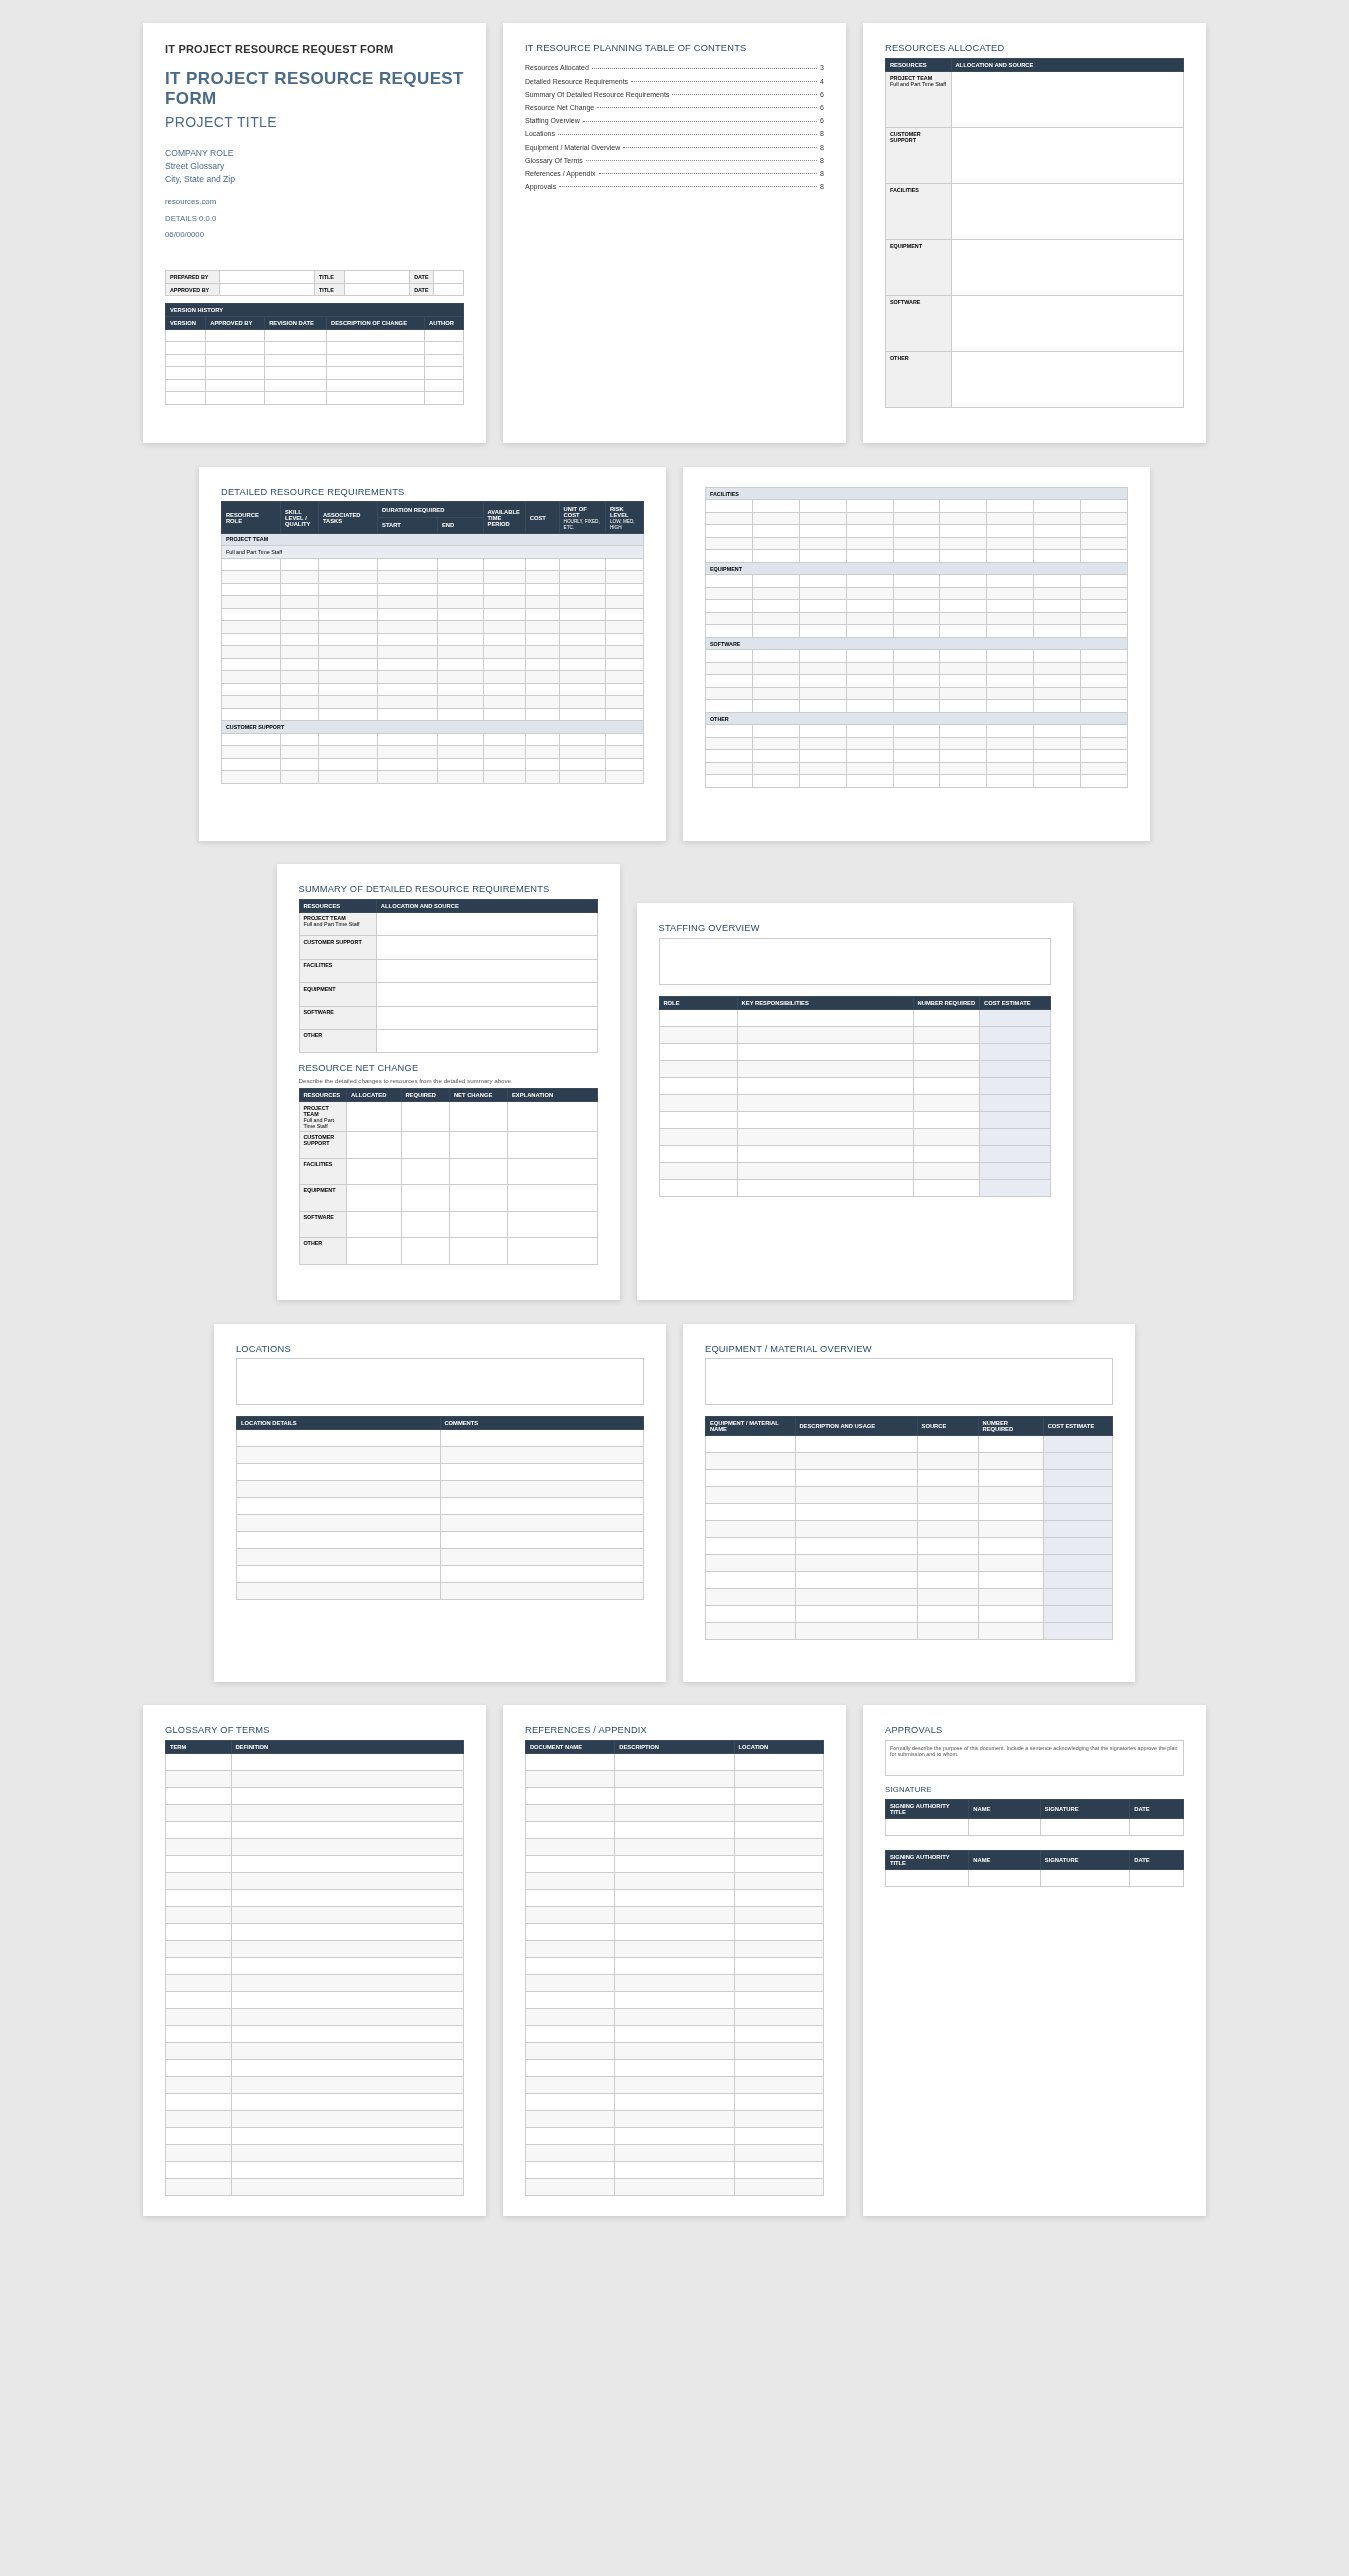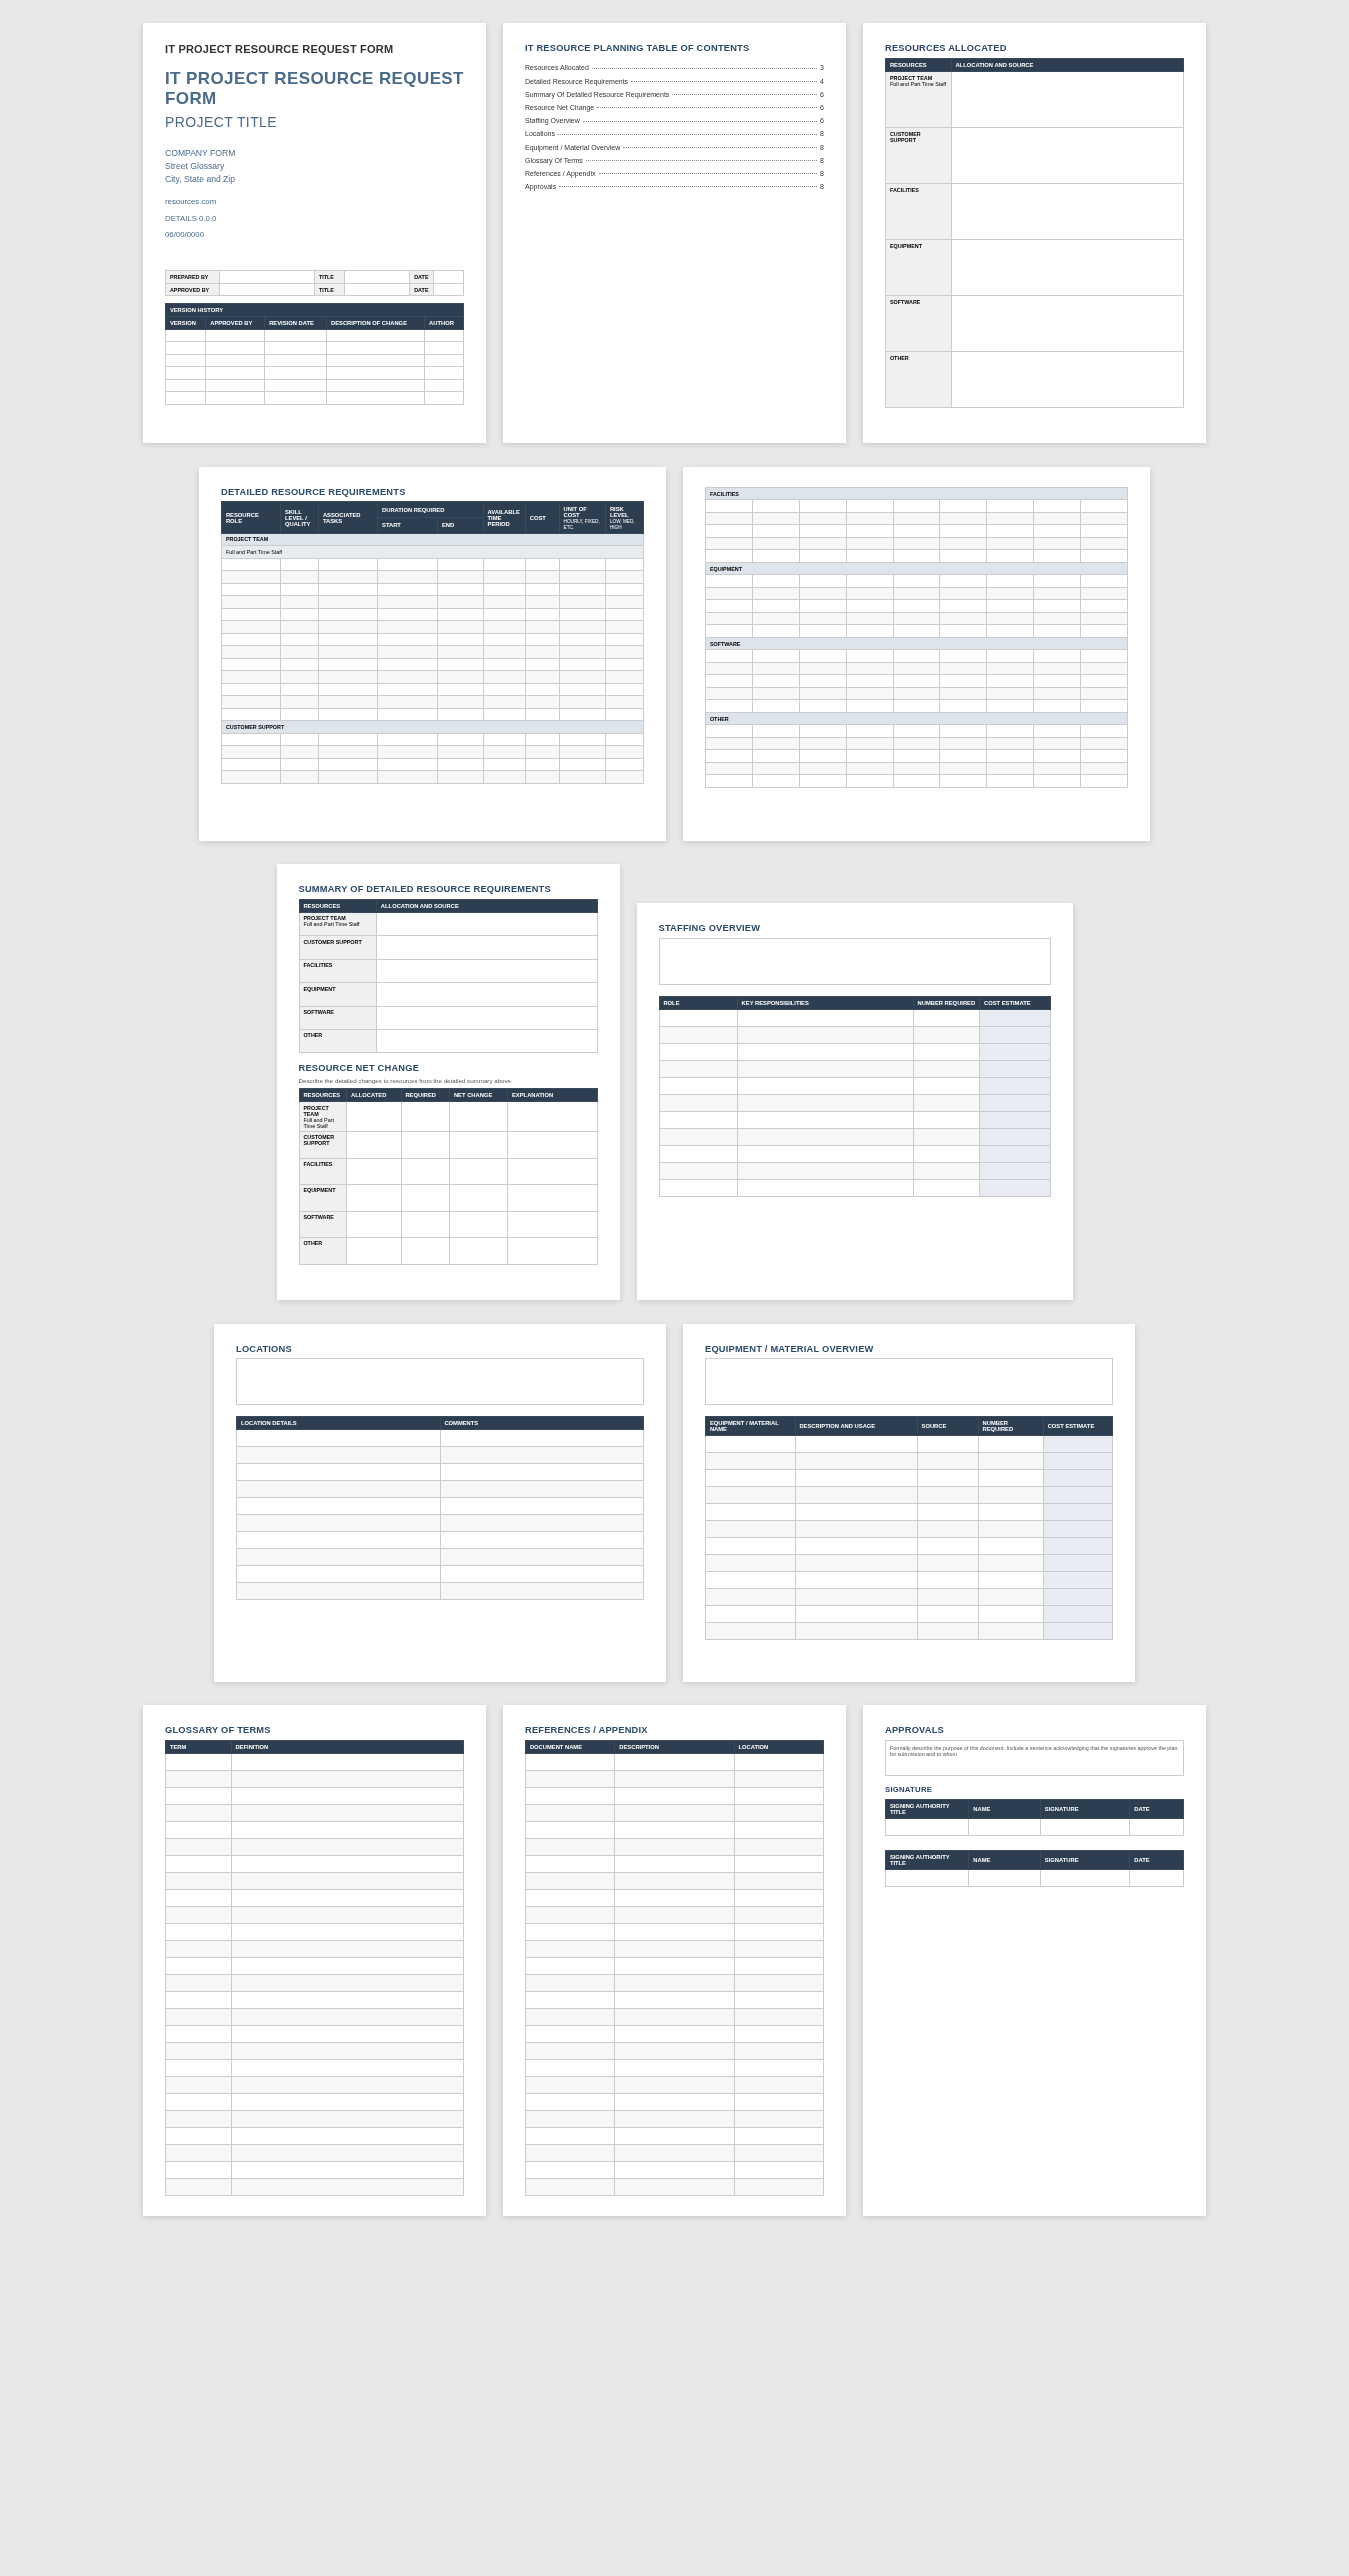--- a/index.html
+++ b/index.html
@@ -6,21 +6,21 @@
 body { background:#e8e8e8; font-family:Arial,Helvetica,sans-serif; padding:23.4px 15.6px; }
 .row { display:flex; justify-content:center; gap:17px; margin-bottom:23.4px; flex-wrap:wrap; }
 .page { background:#fff; box-shadow:0 1.6px 6.2px rgba(0,0,0,.15); padding:20px 22px; position:relative; }
 .p-sm { width:343px; min-height:420px; }
 .p-lg { width:467px; min-height:374px; }
 .doc-head { font-size:11px; font-weight:bold; color:#333; margin-bottom:14px; letter-spacing:0.2px; }
 .title-lg { font-size:17px; color:#4a6a8a; font-weight:600; margin-bottom:4.7px; letter-spacing:0.4px; }
 .title-md { font-size:14px; color:#4a6a8a; font-weight:500; margin-bottom:17px; letter-spacing:0.4px; }
 .company { font-size:8.6px; color:#4a6a8a; line-height:1.5; margin-bottom:11px; }
 .meta { font-size:7.8px; color:#4a6a8a; margin-bottom:7.8px; }
-.sec-title { font-size:9.3px; font-weight:bold; color:#2a4a6a; margin-bottom:4.7px; letter-spacing:0.2px; }
+.sec-title { font-size:9.3px; font-weight:normal; color:#2a4a6a; margin-bottom:4.7px; letter-spacing:0.2px; }
 .sec-sub { font-size:6.2px; color:#555; margin-bottom:3.9px; }
 table { width:100%; border-collapse:collapse; font-size:6.2px; }
 th { background:#2c3e50; color:#fff; padding:3.1px 3.9px; text-align:left; font-weight:bold; font-size:5.8px; text-transform:uppercase; border:0.8px solid #3a4a5a; }
 td { border:0.8px solid #ccc; padding:2.3px 3.9px; height:12.5px; background:#fff; }
 td.lbl { background:#f0f0f0; font-weight:bold; font-size:5.4px; text-transform:uppercase; }
 td.sub { background:#dde4eb; font-size:5.4px; }
 td.sub2 { background:#e8ecf0; font-size:5.4px; }
 td.alt { background:#f7f7f7; }
 td.hi { background:#e8ecf2; }
 .toc-line { display:flex; align-items:baseline; font-size:7px; color:#333; margin-bottom:6.2px; }
@@ -32,21 +32,21 @@
 </head>
 <body>
 
 <div class="row">
 
   <div class="page p-sm">
     <div class="doc-head">IT PROJECT RESOURCE REQUEST FORM</div>
     <div class="title-lg">IT PROJECT RESOURCE REQUEST FORM</div>
     <div class="title-md">PROJECT TITLE</div>
     <div class="company">
-      <div>COMPANY FORM</div>
+      <div>COMPANY ROLE</div>
       <div>Street Glossary</div>
       <div>City, State and Zip</div>
     </div>
     <div class="meta">resources.com</div>
     <div class="meta">DETAILS 0.0.0</div>
     <div class="meta" style="margin-bottom:31px">06/00/0000</div>
     <table>
       <tbody>
           <tr>
             <td class="lbl" style="width:18%">PREPARED BY</td>

